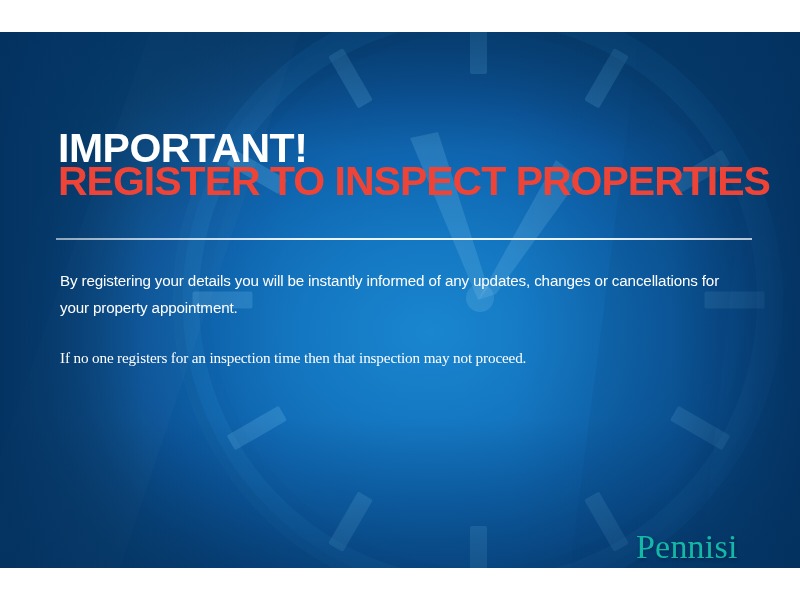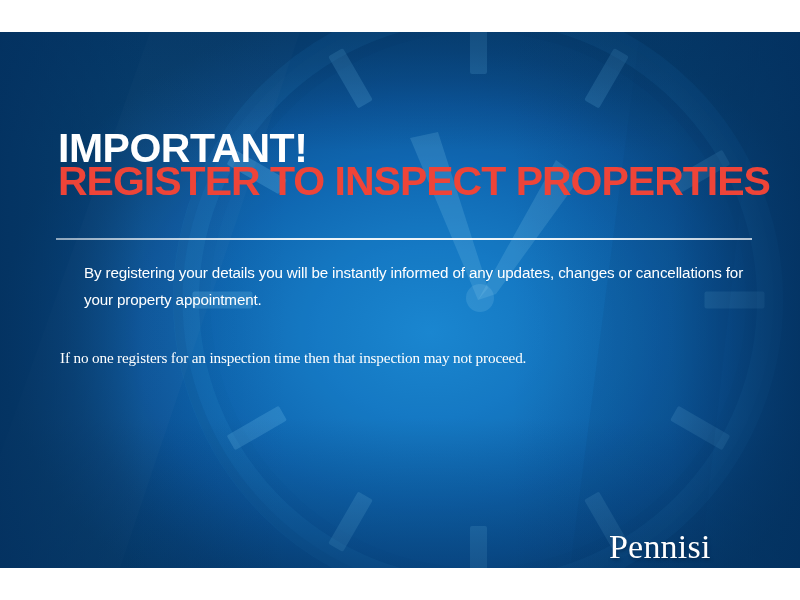--- a/index.html
+++ b/index.html
@@ -102,45 +102,45 @@
   .body-para {
     position: absolute;
     left: 60px;
     color: #ffffff;
     font-size: 15.2px;
     line-height: 1.75;
     letter-spacing: -0.15px;
     width: 690px;
     font-weight: 400;
   }
-  #para-1 { top: 228px; margin-left: 24px; }
+  #para-1 { top: 236px; }
   #para-2 { top: 313px; font-family: Liberation Serif, serif; }
 
   #subhead {
     position: absolute;
     left: 60px;
     top: 362px;
     color: #ffffff;
     font-size: 24px;
     font-weight: 700;
     letter-spacing: -0.6px;
     line-height: 1;
     white-space: nowrap;
   }
 
   #para-3 { top: 398px; }
 
   
   #logo {
     position: absolute;
-    left: 609px;
+    left: 636px;
     top: 498px;
     font-family: "Liberation Serif", serif;
     font-size: 34px;
-    color: #ffffff;
+    color: #14b8a6;
     letter-spacing: 0.2px;
     line-height: 1;
     text-shadow: 1px 2px 3px rgba(2,33,66,0.55);
   }
 </style>
 </head>
 <body>
 
 <div id="page">
 

